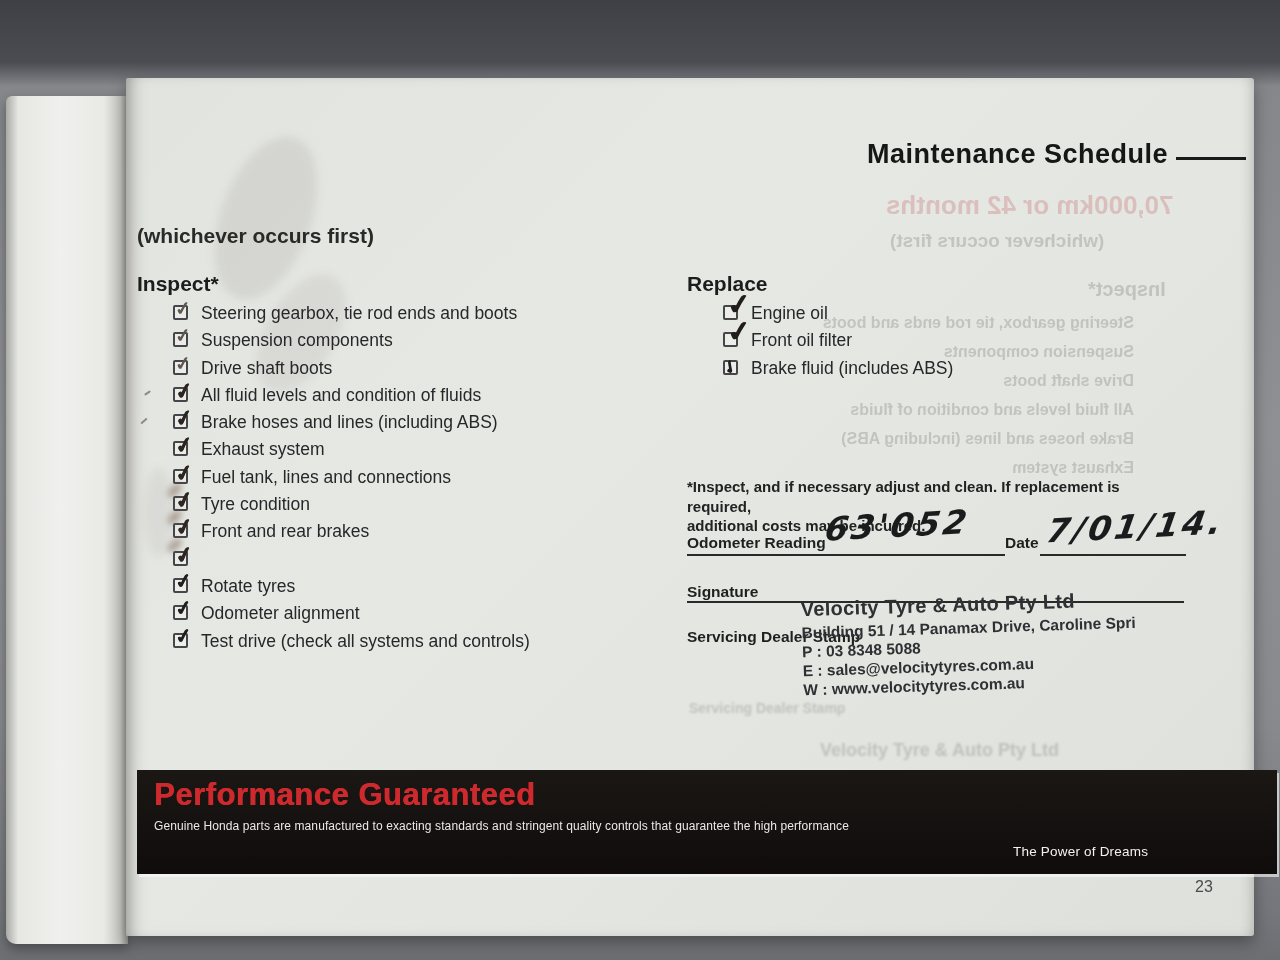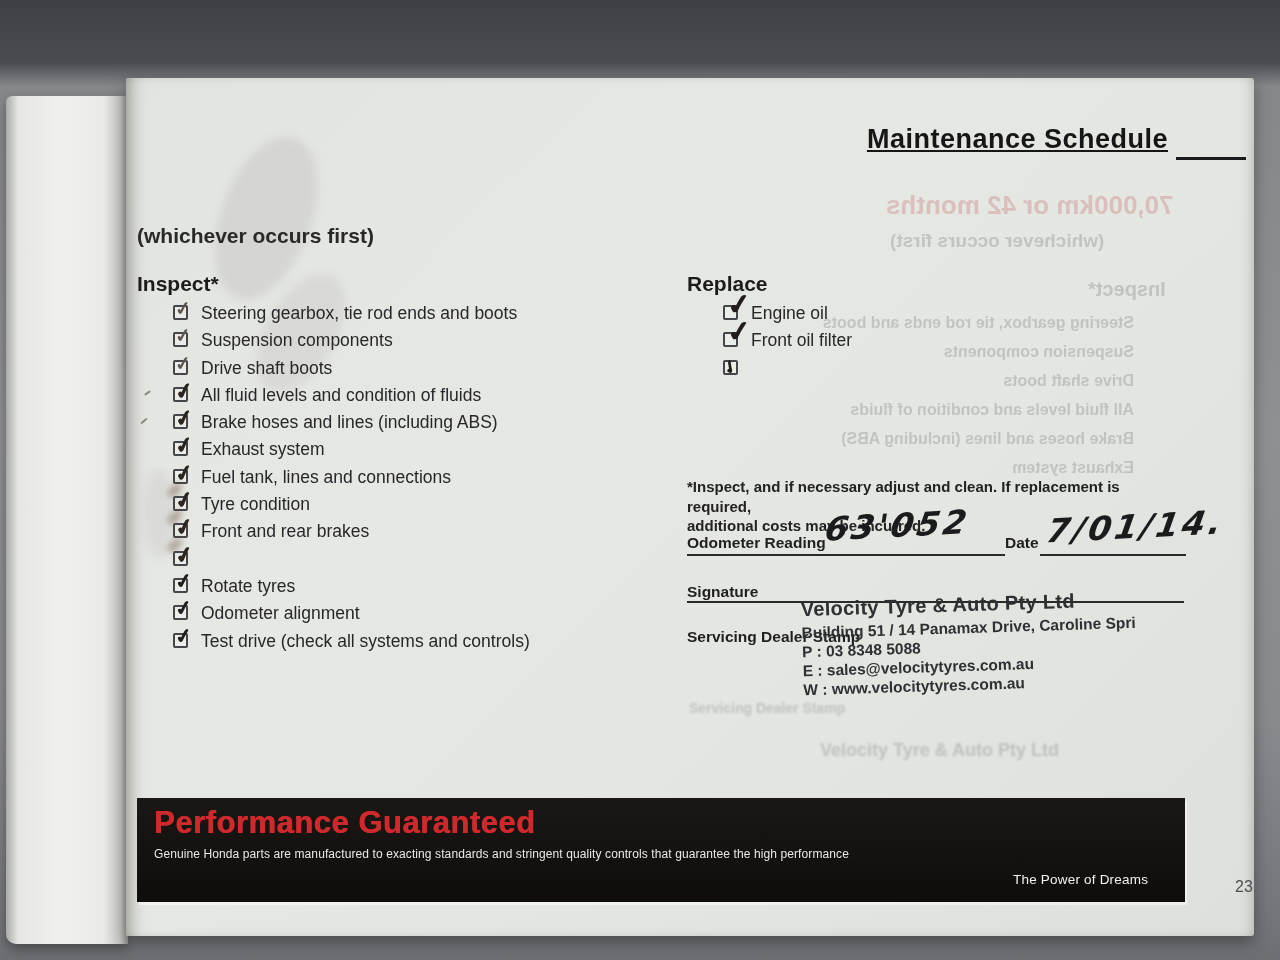--- a/index.html
+++ b/index.html
@@ -105,21 +105,21 @@
         <div>Suspension components</div>
         <div>Drive shaft boots</div>
         <div>All fluid levels and condition of fluids</div>
         <div>Brake hoses and lines (including ABS)</div>
         <div>Exhaust system</div>
       </div>
     <div class="ghost-plain" style="left:563px; top:622px; font-size:14px;">Servicing Dealer Stamp</div>
     <div class="ghost-plain" style="left:694px; top:662px; font-size:18px;">Velocity Tyre &amp; Auto Pty Ltd</div>
     <div class="ghost-plain" style="left:662px; top:686px; font-size:14.5px;margin-top:34px;">Building 51 / 14 Panamax Drive, Caroline Springs</div>
 
-    <div class="txt page-title" style="right:86px; top:46px;text-decoration:underline;">Maintenance Schedule</div>
+    <div class="txt page-title" style="right:86px; top:61px;">Maintenance Schedule</div>
     <div class="title-rule" style="left:1050px; top:79px; width:70px;"></div>
 
     <div class="txt sub-heading" style="left:11px; top:146px;">(whichever occurs first)</div>
     <div class="txt col-label" style="left:11px; top:194px;">Inspect*</div>
 
     <ul class="checklist" style="left:47px; top:222px; width:475px;">
 
         <li>
           <span class="cb">
             <span class="tick tick-light">✓</span>
@@ -225,20 +225,21 @@
           <span class="cb">
             <span class="tick tick-big">✓</span>
           </span>
           <span class="item-text">Front oil filter</span>
         </li>
 
         <li>
           <span class="cb">
             <span class="tick tick-cross">✓</span>
           </span>
+          <span class="item-text">Brake fluid (includes ABS)</span>
         </li>
       </ul>
 
     <div class="txt footnote" style="left:561px; top:399px;">
       <span>*Inspect, and if necessary adjust and clean. If replacement is required,</span><br>
       <span>additional costs may be incurred.</span>
     </div>
 
     <div class="txt form-label" style="left:561px; top:456px;">Odometer Reading</div>
     <div class="txt handwriting" style="left:700px; top:428px;">63'052</div>
@@ -252,22 +253,22 @@
     <div class="txt form-label" style="left:561px; top:550px;">Servicing Dealer Stamp</div>
 
     <div class="txt stamp" style="left:676px; top:515px;">
       <div class="s1">Velocity Tyre &amp; Auto Pty Ltd</div>
       <div class="s2">Building 51 / 14 Panamax Drive, Caroline Spri</div>
       <div class="s3">P : 03 8348 5088</div>
       <div class="s3">E : sales@velocitytyres.com.au</div>
       <div class="s3">W : www.velocitytyres.com.au</div>
     </div>
 
-    <div class="banner" style="left:11px; top:720px; width:1048px; height:104px;text-decoration:underline;">
+    <div class="banner" style="left:11px; top:692px; width:1140px; height:104px;text-decoration:underline;">
       <div class="banner-title" style="left:17px; top:7px;">Performance Guaranteed</div>
       <div class="banner-text" style="left:17px; top:49px;">Genuine Honda parts are manufactured to exacting standards and stringent quality controls that guarantee the high performance</div>
       <div class="honda-tagline" style="left:876px; top:74px;">The Power of Dreams</div>
     </div>
 
-    <div class="txt page-number" style="left:1069px; top:800px;margin-left:40px;">23</div>
+    <div class="txt page-number" style="left:1069px; top:800px;">23</div>
   </div>
 
 </div>
 
 </body></html>

